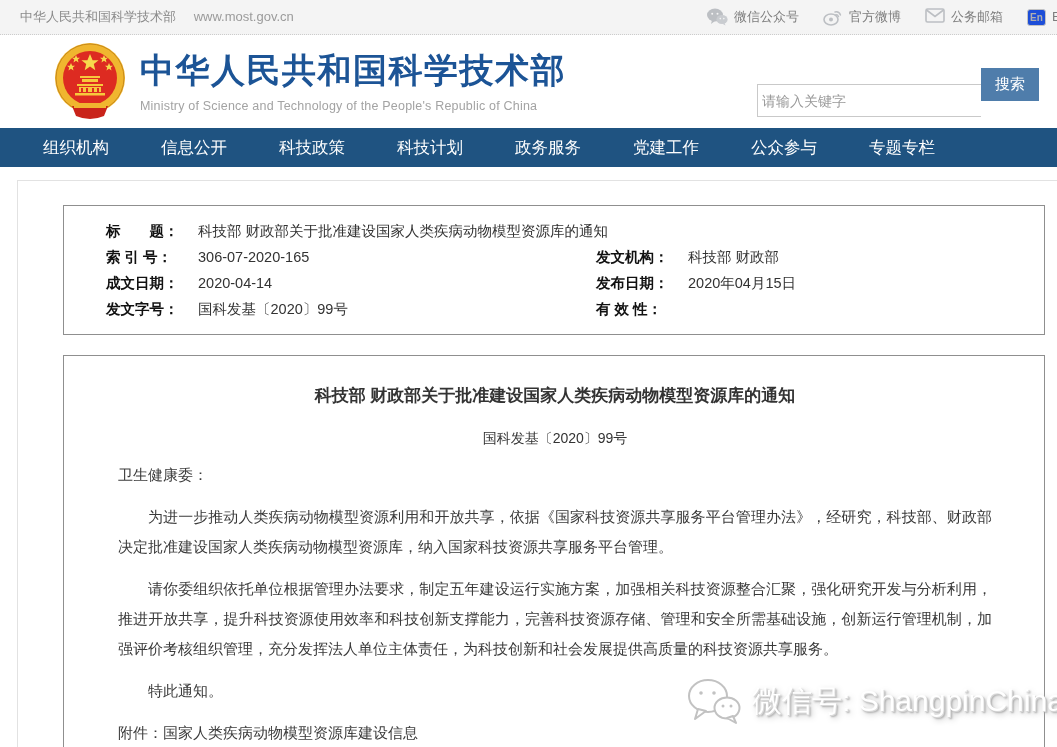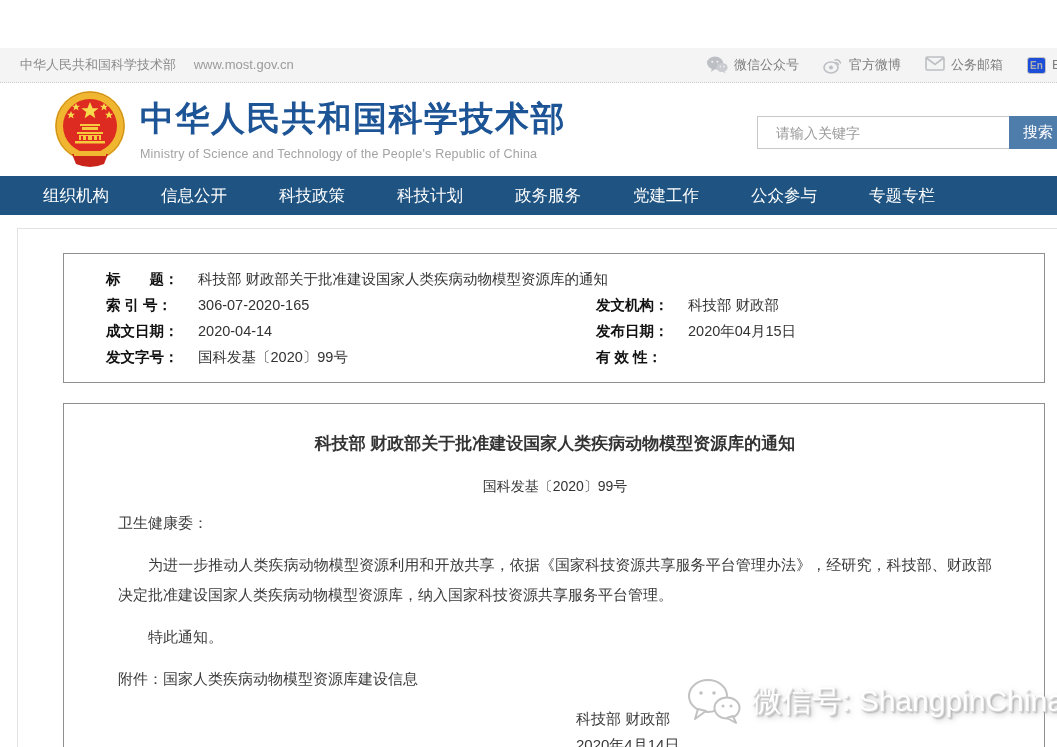--- a/index.html
+++ b/index.html
@@ -1,41 +1,41 @@
 <!DOCTYPE html>
 <html><head>
 <meta charset="utf-8">
 <style>
   * { margin:0; padding:0; box-sizing:content-box; }
   html,body { width:1057px; height:747px; overflow:hidden; background:#fff;
     font-family:"Liberation Sans","DejaVu Sans",sans-serif; }
 
   
   .topbar { height:34px; background:#f4f4f4; border-bottom:1px dotted #cccccc;
-    position:relative; font-size:13px; color:#8a8a8a;margin-top:48px; }
+    position:relative; font-size:13px; color:#8a8a8a; }
   .topbar-left { position:absolute; left:20px; top:0; line-height:34px; white-space:nowrap; }
   .topbar-left .url { margin-left:14px; color:#9b9b9b; }
   .topbar-right { position:absolute; left:706px; top:0; height:34px; display:flex;
     align-items:center; gap:24px; white-space:nowrap; color:#7d7d7d; }
   .tb-link { display:inline-flex; gap:6px; cursor:pointer; }
   .tb-link svg { display:block; }
   .en-badge { display:inline-block; width:17px; height:15px; line-height:15px;
     border:1px solid #c3c3c3; border-radius:3px; background:#1d4ed8; color:#b0b0b0;
     font-size:10px; text-align:center; font-weight:bold; }
 
   
   .masthead { height:93px; background:#fff; position:relative; }
   .emblem { position:absolute; left:44px; top:5px; width:92px; height:82px; cursor:pointer; }
   .brand { position:absolute; left:140px; top:13px; }
   .brand-title { font-size:34px; font-weight:bold; color:#1c5496; letter-spacing:1.5px; }
   .brand-sub { font-size:12.5px; color:#a3a3a3; margin-top:5px; letter-spacing:0.2px; }
   .searchbox { position:absolute; left:757px; top:33px; display:flex; }
   .search-input { width:215px; height:31px; border:1px solid #c9c9c9; border-right:none;
-    padding:0 18px; font-size:14px; color:#333; outline:none;
-    font-family:"Liberation Sans","DejaVu Sans",sans-serif; }
+    padding:0 4px; font-size:14px; color:#333; outline:none;
+    font-family:"Liberation Sans","DejaVu Sans",sans-serif;margin-top:16px; }
   .search-input::placeholder { color:#999; }
   .search-btn { width:58px; height:33px; background:#4f7dab; color:#fff; border:none;
     font-size:15px; cursor:pointer; font-family:"Liberation Sans","DejaVu Sans",sans-serif; }
 
   
   .navbar { height:39px; background:#1f5381; display:flex; padding-left:17px; width:1200px; }
   .nav-item { width:118px; text-align:center; line-height:39px; color:#fff;
     font-size:16.5px; cursor:pointer; flex:none; }
 
   
@@ -198,20 +198,21 @@
         </div>
       </div>
     </div>
 
     <div class="doc-box">
       <div class="doc-title">科技部 财政部关于批准建设国家人类疾病动物模型资源库的通知</div>
       <div class="doc-number">国科发基〔2020〕99号</div>
       <div class="doc-body">
         <p>卫生健康委：</p>
         <p class="indent">为进一步推动人类疾病动物模型资源利用和开放共享，依据《国家科技资源共享服务平台管理办法》，经研究，科技部、财政部决定批准建设国家人类疾病动物模型资源库，纳入国家科技资源共享服务平台管理。</p>
+        <p class="indent">请你委组织依托单位根据管理办法要求，制定五年建设运行实施方案，加强相关科技资源整合汇聚，强化研究开发与分析利用，推进开放共享，提升科技资源使用效率和科技创新支撑能力，完善科技资源存储、管理和安全所需基础设施，创新运行管理机制，加强评价考核组织管理，充分发挥法人单位主体责任，为科技创新和社会发展提供高质量的科技资源共享服务。</p>
         <p class="indent">特此通知。</p>
         <p>附件：国家人类疾病动物模型资源库建设信息</p>
       </div>
       <div class="sign-block">
         <div>科技部 财政部</div>
         <div>2020年4月14日</div>
       </div>
     </div>
 
   </div>

